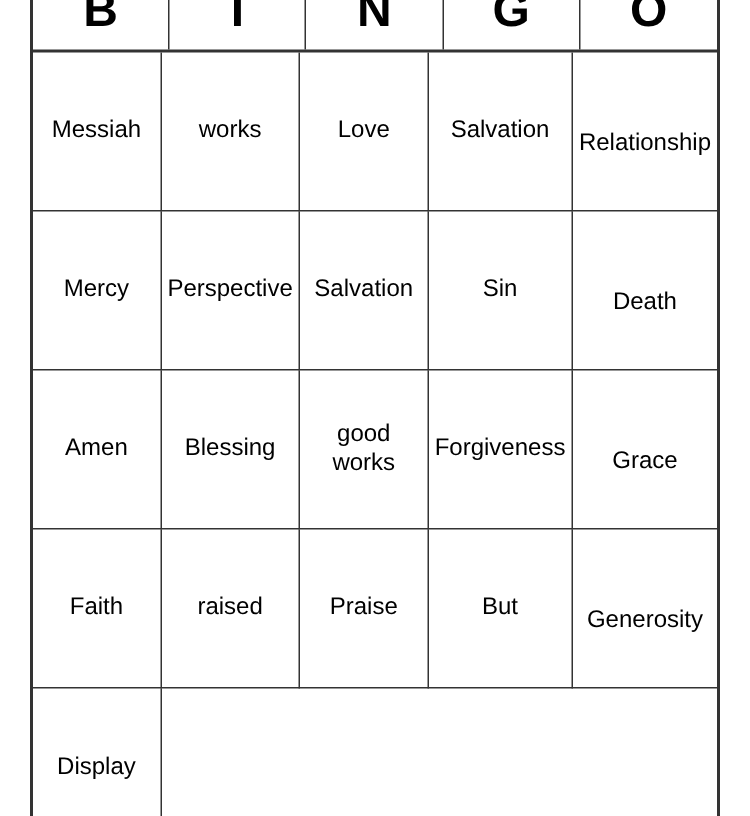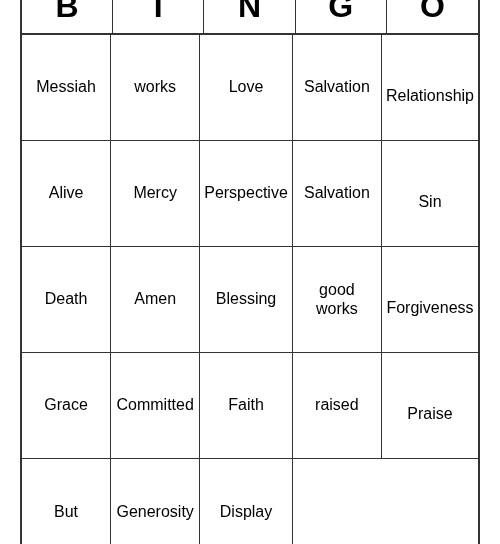--- a/index.html
+++ b/index.html
@@ -96,23 +96,20 @@
       <div class="bingo-cell">
         <span class="xl">Love</span>
       </div>
       <div class="bingo-cell">
         <span class="md">Salvation</span>
       </div>
       <div class="bingo-cell">
         <span class="xs">Relationship</span>
       </div>
       <div class="bingo-cell">
-        <span class="xl">Alive</span>
-      </div>
-      <div class="bingo-cell">
         <span class="lg">Mercy</span>
       </div>
       <div class="bingo-cell">
         <span class="sm">Perspective</span>
       </div>
       <div class="bingo-cell">
         <span class="md">Salvation</span>
       </div>
       <div class="bingo-cell">
         <span class="xl">Sin</span>
@@ -129,23 +126,20 @@
       <div class="bingo-cell">
         <span class="lg">good<br>works</span>
       </div>
       <div class="bingo-cell">
         <span class="xs">Forgiveness</span>
       </div>
       <div class="bingo-cell">
         <span class="lg">Grace</span>
       </div>
       <div class="bingo-cell">
-        <span class="sm">Committed</span>
-      </div>
-      <div class="bingo-cell">
         <span class="xl">Faith</span>
       </div>
       <div class="bingo-cell">
         <span class="md">raised</span>
       </div>
       <div class="bingo-cell">
         <span class="lg">Praise</span>
       </div>
       <div class="bingo-cell">
         <span class="xl">But</span>

